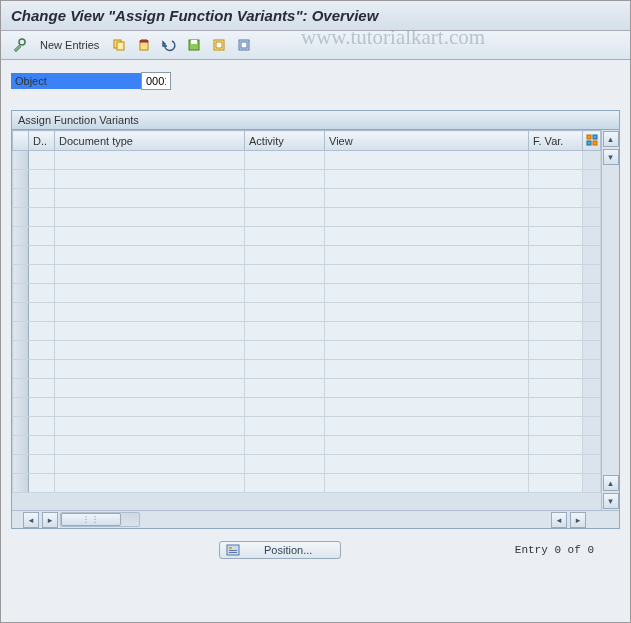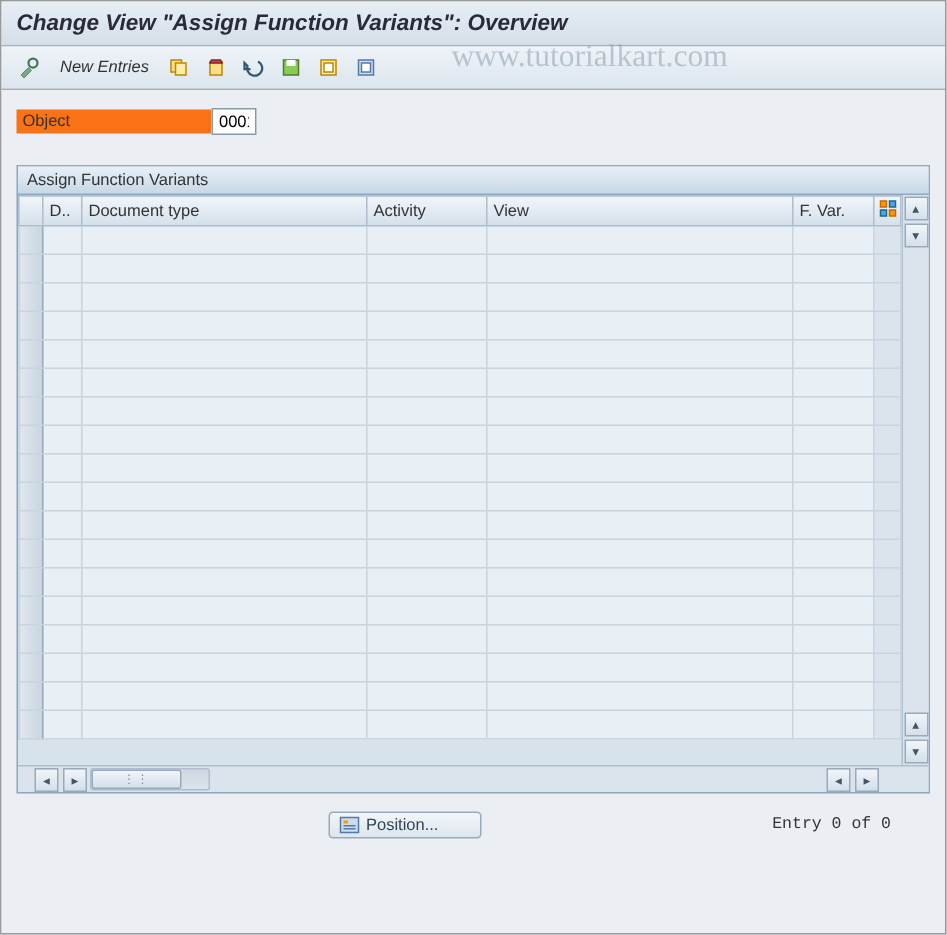--- a/index.html
+++ b/index.html
@@ -23,21 +23,20 @@
       font-weight: bold;
       color: #2a2a3a;
     }
     .toolbar {
       background: linear-gradient(to bottom, #eef3f8 0%, #dce6ee 100%);
       padding: 4px 8px;
       border-bottom: 1px solid #aab;
       display: flex;
       align-items: center;
       gap: 3px;
-      font-style: italic;
     }
     .toolbar-btn {
       display: inline-flex;
       align-items: center;
       justify-content: center;
       width: 22px;
       height: 20px;
       border: 1px solid transparent;
       border-radius: 2px;
       cursor: pointer;
@@ -58,21 +57,21 @@
     .field-row {
       display: flex;
       align-items: center;
       margin-bottom: 2px;
     }
     .field-label {
       width: 130px;
       font-size: 11px;
       color: #333;
       padding: 2px 4px;
-      background: #f97316;
+      background: #3b82f6;
     }
     .field-input {
       border: 1px solid #8899aa;
       background: #fff;
       padding: 1px 4px;
       font-size: 11px;
       height: 18px;
       font-family: Arial, sans-serif;
     }
     .field-input.narrow { width: 30px; }
@@ -213,21 +212,21 @@
       margin-left: 200px;
       display: inline-flex;
       align-items: center;
       background: linear-gradient(to bottom, #f2f6fa 0%, #dde6ee 100%);
       border: 1px solid #9ab;
       border-radius: 3px;
       padding: 2px 28px 2px 6px;
       font-size: 11px;
       color: #345;
       cursor: pointer;
-      gap: 4px;
+      gap: 24px;
     }
     .entry-text {
       margin-left: auto;
       margin-right: 18px;
       font-size: 11px;
       color: #333;
       font-family: Liberation Mono, monospace;
     }
   </style>
 </head>

